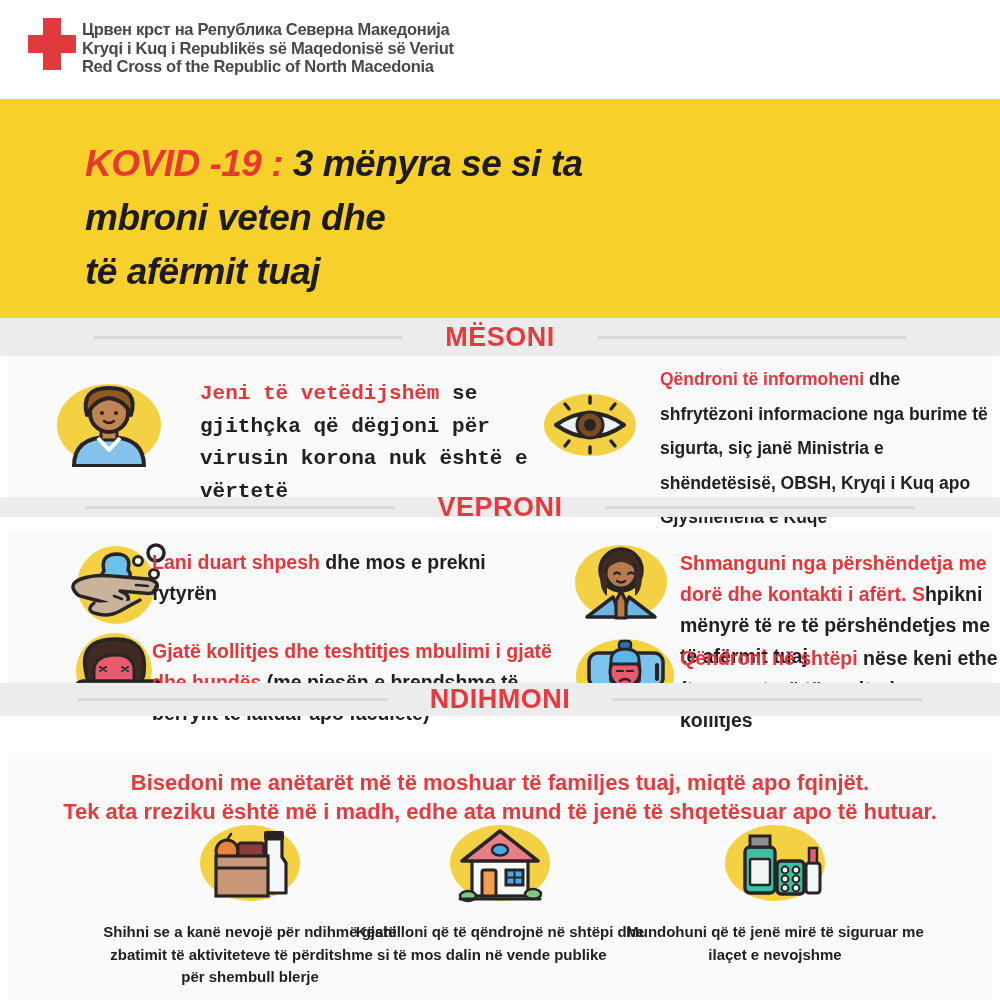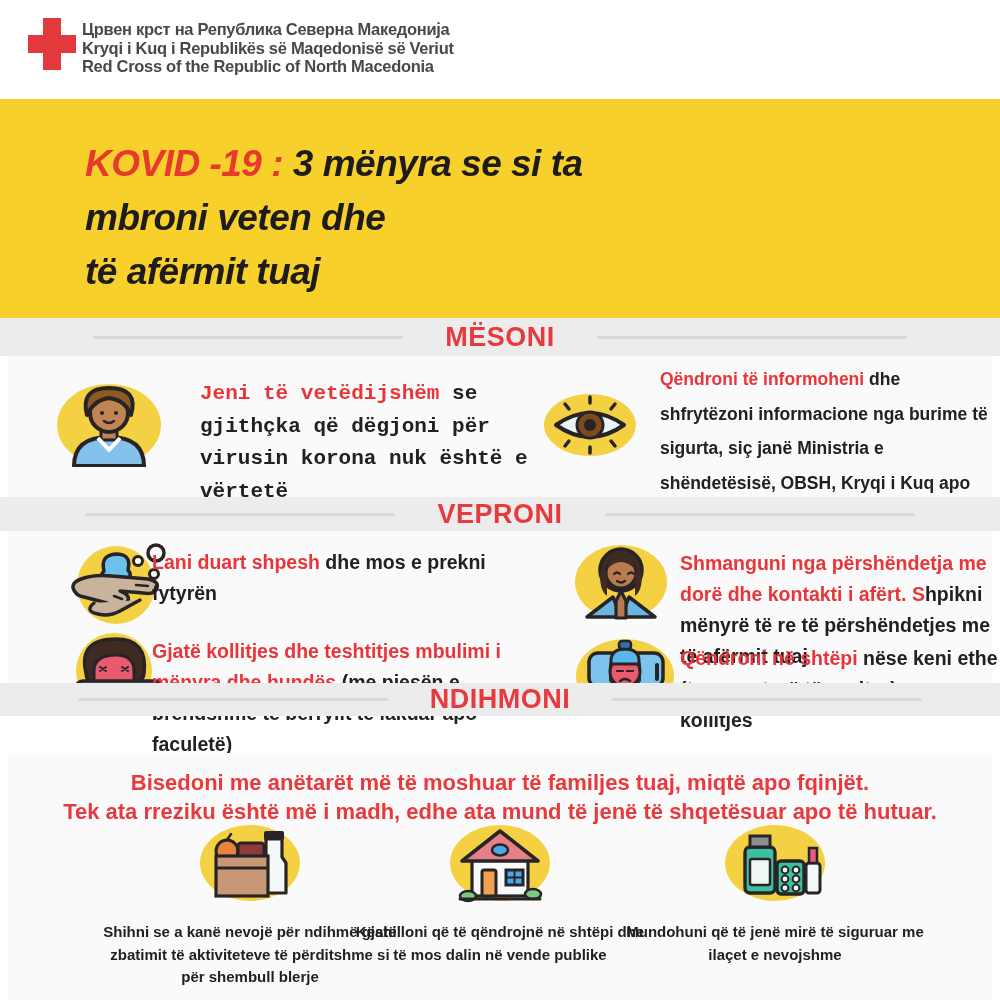--- a/index.html
+++ b/index.html
@@ -18,21 +18,21 @@
   .banner h1 { position:absolute; left:85px; top:38px; font-size:37px; line-height:54px;
                color:#1D1B1C; font-weight:bold; letter-spacing:-0.5px; }
   .banner .red { color:#E8392E; }
 
   
   .band { position:absolute; left:0; width:100%; background:#ECECEC;
           display:flex; align-items:center; justify-content:center; }
   .band .rule { width:310px; height:3px; background:#D9D9D9; border-radius:2px; }
   .band h2 { font-size:27px; color:#E8393D; font-weight:bold; margin:0 42px; letter-spacing:0.5px; }
   #band-mesoni   { top:318px; height:38px; }
-  #band-veproni  { top:497px; height:34px; }
+  #band-veproni  { top:497px; height:20px; }
   #band-ndihmoni { top:683px; height:33px; }
 
   
   .content { position:absolute; left:8px; right:8px; background:#FAFAFA; }
   #content-mesoni   { top:356px; height:141px; }
   #content-veproni  { top:531px; height:181px; }
   #content-ndihmoni { top:753px; height:247px; }
 
   .abs { position:absolute; }
   .itext { font-weight:bold; color:#232021; }
@@ -167,21 +167,21 @@
       <circle cx="54" cy="40" r="38" fill="#F4D143"></circle>
       <path d="M26 42 Q18 8 56 8 Q88 8 84 42 Q84 50 74 54 L34 54 Q26 50 26 42 Z" fill="#3F2B24" stroke="#282425" stroke-width="3.5" stroke-linejoin="round"></path>
       <path d="M34 40 Q34 24 56 24 Q74 24 74 40 L74 52 L34 52 Z" fill="#E85A6E" stroke="#282425" stroke-width="3"></path>
       <path d="M40 36 l6 4 M46 36 l-6 4" stroke="#282425" stroke-width="2" stroke-linecap="round"></path>
       <path d="M62 36 l6 4 M68 36 l-6 4" stroke="#282425" stroke-width="2" stroke-linecap="round"></path>
       <rect x="16" y="50" width="86" height="14" rx="7" fill="#58B7E8" stroke="#282425" stroke-width="3.5"></rect>
       <rect x="16" y="63" width="68" height="12" rx="6" fill="#58B7E8" stroke="#282425" stroke-width="3.5"></rect>
       <path d="M100 52 q8 4 0 10" fill="none" stroke="#282425" stroke-width="3" stroke-linecap="round"></path>
     </svg>
     <p class="itext abs t-vep-3">
-      <span class="red">Gjatë kollitjes dhe teshtitjes mbulimi i mënyra dhe hundës </span><span>(me pjesën e brendshme të bërrylit të lakuar apo faculetë)</span>
+      <span class="red">Gjatë kollitjes dhe teshtitjes mbulimi i gjatë dhe hundës </span><span>(me pjesën e brendshme të bërrylit të lakuar apo faculetë)</span>
     </p>
 
     <svg class="abs" style="left:565px; top:106px;" width="104" height="78" viewBox="0 0 104 78">
       <ellipse cx="52" cy="39" rx="49" ry="37" fill="#F4D143"></ellipse>
       <rect x="16" y="16" width="74" height="34" rx="9" fill="#7CC4EE" stroke="#282425" stroke-width="3.5"></rect>
       <path d="M26 70 Q26 50 52 50 Q78 50 78 70 Z" fill="#6B7F8F" stroke="#282425" stroke-width="3.5"></path>
       <path d="M36 34 Q34 18 52 17 Q70 18 68 34 L68 44 Q63 52 52 52 Q41 52 36 44 Z" fill="#3F2B24"></path>
       <circle cx="52" cy="35" r="15" fill="#E85A6E" stroke="#282425" stroke-width="3"></circle>
       <path d="M38 24 Q38 12 52 12 Q66 12 66 24 L66 27 L38 27 Z" fill="#58B7E8" stroke="#282425" stroke-width="3" stroke-linejoin="round"></path>
       <rect x="46" y="4" width="12" height="8" rx="3" fill="#2F6FA8" stroke="#282425" stroke-width="2.5"></rect>

